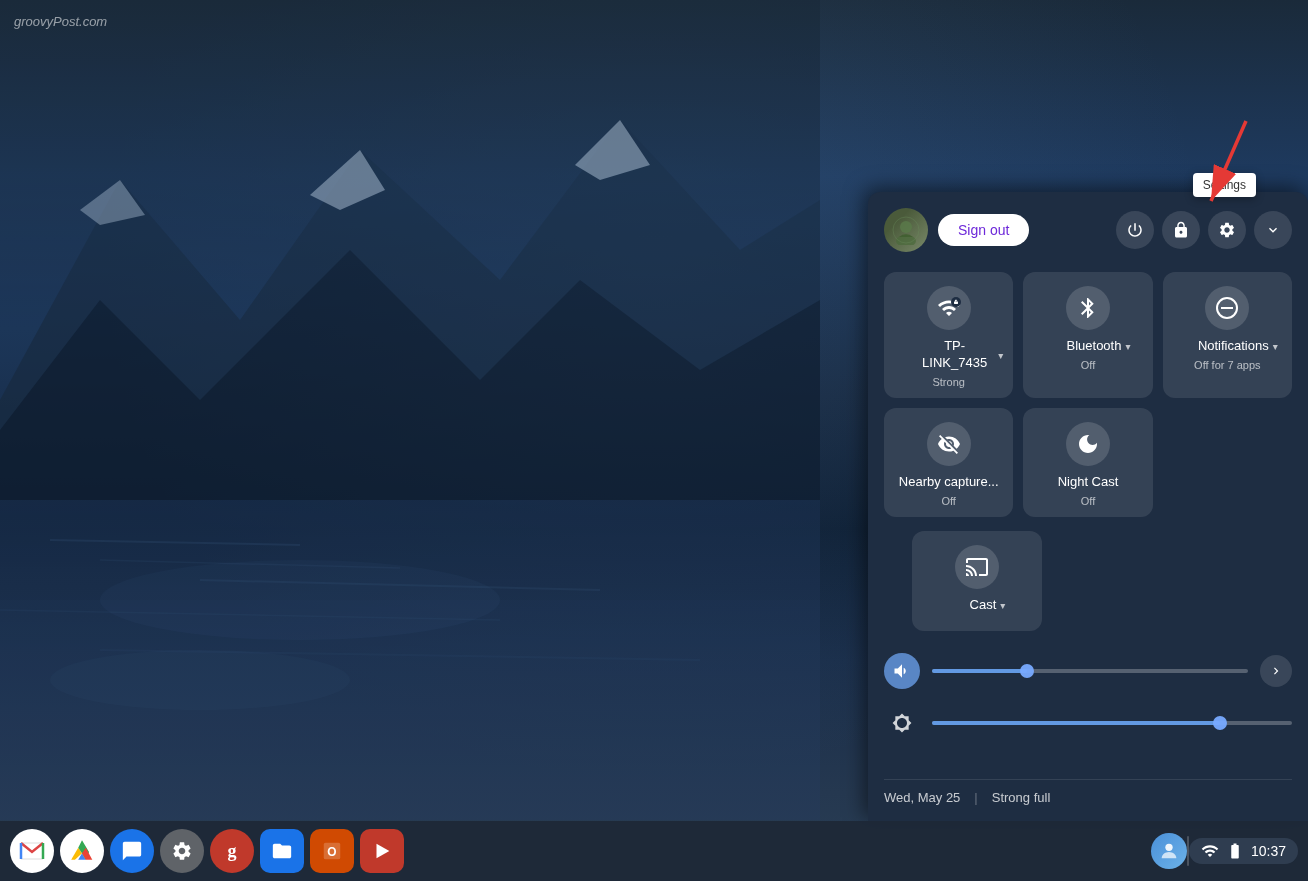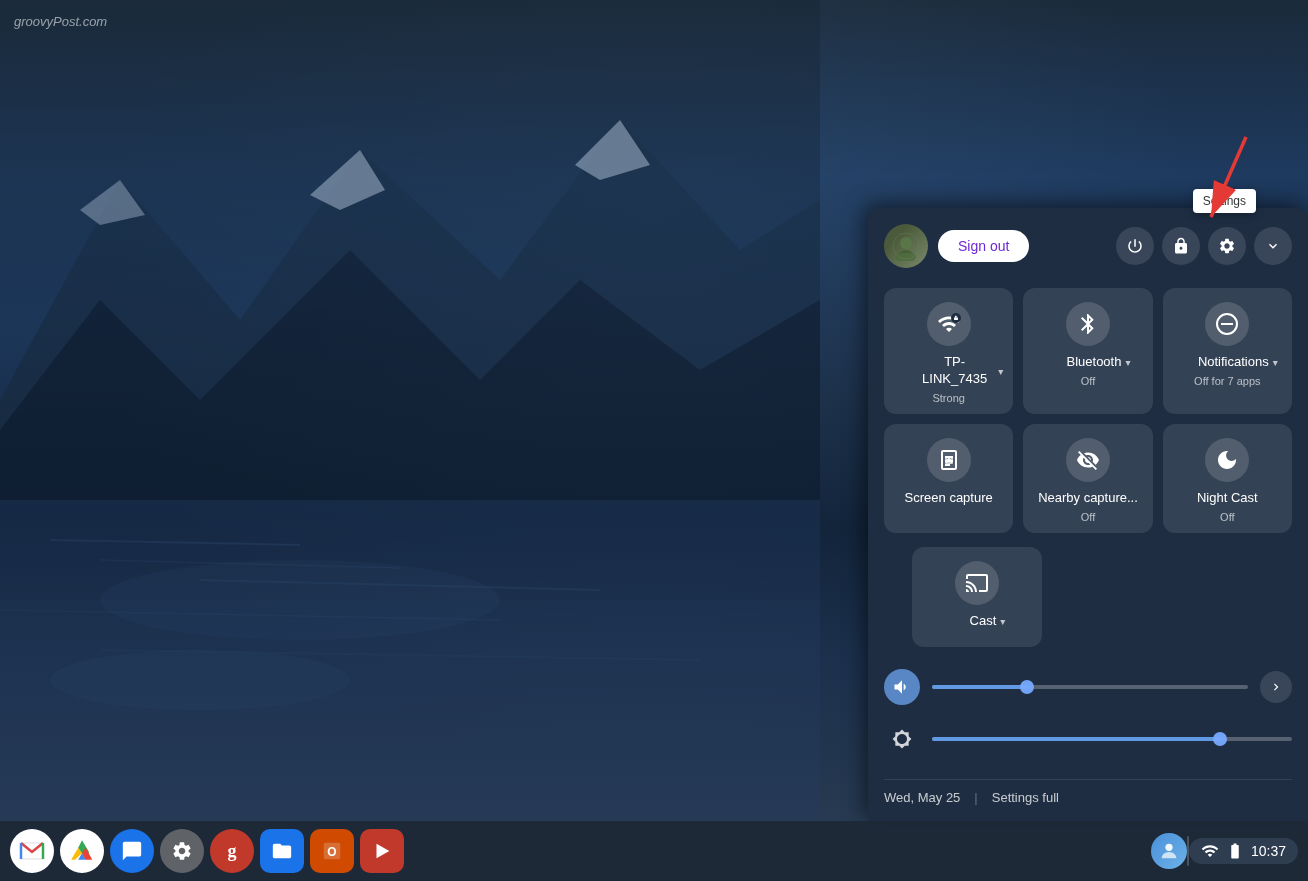--- a/index.html
+++ b/index.html
@@ -343,21 +343,21 @@
       align-items: center;
       justify-content: center;
       flex-shrink: 0;
     }
 
     
     .status-bar {
       display: flex;
       align-items: center;
       gap: 14px;
-      margin-top: 14px;
+      margin-top: 30px;
       padding-top: 10px;
       border-top: 1px solid rgba(255,255,255,0.1);
     }
 
     .status-text {
       color: rgba(255,255,255,0.75);
       font-size: 13px;
     }
 
     .status-divider {
@@ -512,31 +512,20 @@
           <rect x="6" y="11" width="12" height="2" fill="white"></rect>
         </svg>
       </div>
       <div class="tile-label tile-label-with-arrow">
         <span>Notifications</span>
         <span class="arrow-down">▾</span>
       </div>
       <div class="tile-sublabel">Off for 7 apps</div>
     </div>
 
-    <div class="tile">
-      <div class="tile-icon">
-        <svg width="24" height="24" viewBox="0 0 24 24" fill="white">
-          <path d="M18 2H6c-1.1 0-2 .9-2 2v16c0 1.1.9 2 2 2h12c1.1 0 2-.9 2-2V4c0-1.1-.9-2-2-2zm0 18H6V4h12v16zM8 8h8v2H8zm0 4h8v2H8zm0 4h5v2H8z"></path>
-
-          <path d="M9,9 h6 v6 h-6 z" fill="none" stroke="white" stroke-width="1.5"></path>
-          <circle cx="12" cy="12" r="2" fill="white"></circle>
-        </svg>
-      </div>
-      <div class="tile-label">Screen capture</div>
-    </div>
 
     <div class="tile">
       <div class="tile-icon">
         <svg width="24" height="24" viewBox="0 0 24 24" fill="white">
 
           <path d="M12 7c2.76 0 5 2.24 5 5 0 .65-.13 1.26-.36 1.83l2.92 2.92c1.51-1.26 2.7-2.89 3.43-4.75-1.73-4.39-6-7.5-11-7.5-1.4 0-2.74.25-3.98.7l2.16 2.16C10.74 7.13 11.35 7 12 7zM2 4.27l2.28 2.28.46.46C3.08 8.3 1.78 10.02 1 12c1.73 4.39 6 7.5 11 7.5 1.55 0 3.03-.3 4.38-.84l.42.42L19.73 22 21 20.73 3.27 3 2 4.27zM7.53 9.8l1.55 1.55c-.05.21-.08.43-.08.65 0 1.66 1.34 3 3 3 .22 0 .44-.03.65-.08l1.55 1.55c-.67.33-1.41.53-2.2.53-2.76 0-5-2.24-5-5 0-.79.2-1.53.53-2.2zm4.31-.78l3.15 3.15.02-.16c0-1.66-1.34-3-3-3l-.17.01z"></path>
         </svg>
       </div>
       <div class="tile-label">Nearby capture...</div>
       <div class="tile-sublabel">Off</div>
@@ -595,21 +584,21 @@
       <div class="slider-track">
         <div class="slider-fill" style="width:80%"></div>
         <div class="slider-thumb" style="left:80%"></div>
       </div>
     </div>
   </div>
 
   <div class="status-bar">
     <span class="status-text">Wed, May 25</span>
     <span class="status-divider">|</span>
-    <span class="status-text">Settings full</span>
+    <span class="status-text">Strong full</span>
   </div>
 </div>
 
 <div class="taskbar">
   <div class="taskbar-apps">
 
     <div class="taskbar-icon" style="background:#fff;border-radius:50%;">
       <svg width="26" height="20" viewBox="0 0 26 20">
         <path d="M2 2h22v16H2z" fill="#fff" stroke="#ddd" stroke-width="1"></path>
         <path d="M2 2l11 9L24 2" fill="none" stroke="#d44" stroke-width="2.5"></path>

